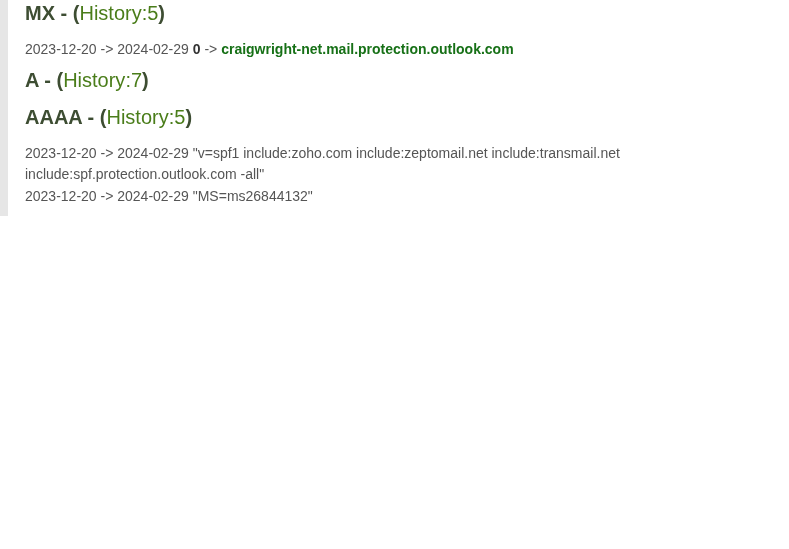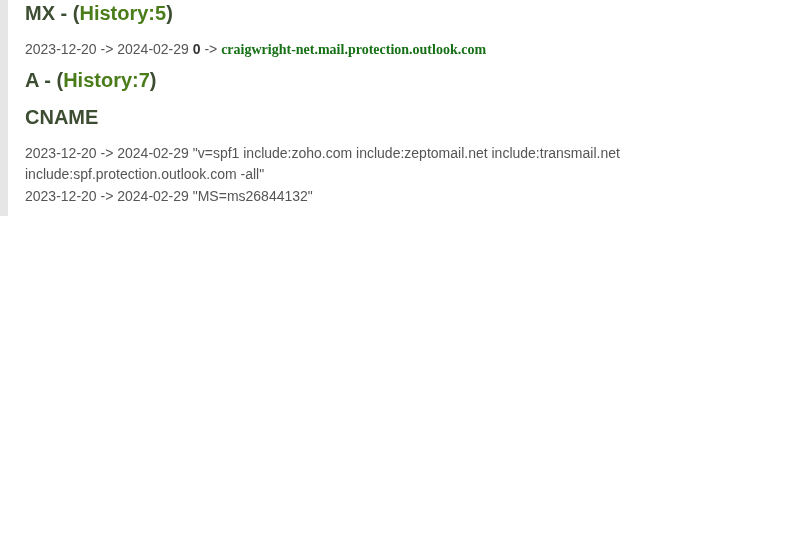--- a/index.html
+++ b/index.html
@@ -25,28 +25,28 @@
       position: relative;
       z-index: 1;
     }
     .section-heading {
       font-size: 20px;
       color: #3d4d32;
       font-weight: bold;
       margin-bottom: 14px;
     }
     .section-heading.first { margin-top: 0; }
-    .hist-green { color: #4a7d1a; font-weight: bold; text-align: center; }
+    .hist-green { color: #4a7d1a; font-weight: normal; text-align: center; }
     .entry {
       font-size: 14px;
       color: #555555;
       line-height: 1.55;
     }
     .entry-block { margin-bottom: 8px; }
-    .val-green { color: #167016; font-weight: bold; font-family: Liberation Serif, serif; }
+    .val-green { color: #167016; font-weight: bold; }
     .val-plain { color: #555555; font-weight: normal; }
     .ellipse-highlight {
       position: absolute;
       border: 2px solid #c40020;
       border-radius: 50%;
       width: 770px;
       height: 186px;
       left: -10px;
       top: 374px;
       pointer-events: none;
@@ -73,26 +73,27 @@
     </div>
   </div>
 
   <div class="section-heading">
     <span>A</span>
     - (<span class="hist-green"><span>History</span>:<span>7</span></span>)
   </div>
   <div class="entry-block">
   </div>
 
+  <div class="section-heading">
+    <span>AAAA</span>
+    - (<span class="hist-green"><span>History</span>:<span>5</span></span>)
+  </div>
   <div class="entry-block">
   </div>
 
-  <div class="section-heading">
-    <span>CNAME</span>
-  </div>
 
 
   <div class="entry-block" style="max-width:700px;">
     <div class="entry">
       <span>2023-12-20 -&gt; 2024-02-29</span>
       <span class="val-plain">"v=spf1 include:zoho.com include:zeptomail.net include:transmail.net include:spf.protection.outlook.com -all"</span>
     </div>
     <div class="entry">
       <span>2023-12-20 -&gt; 2024-02-29</span>
       <span class="val-plain">"MS=ms26844132"</span>

